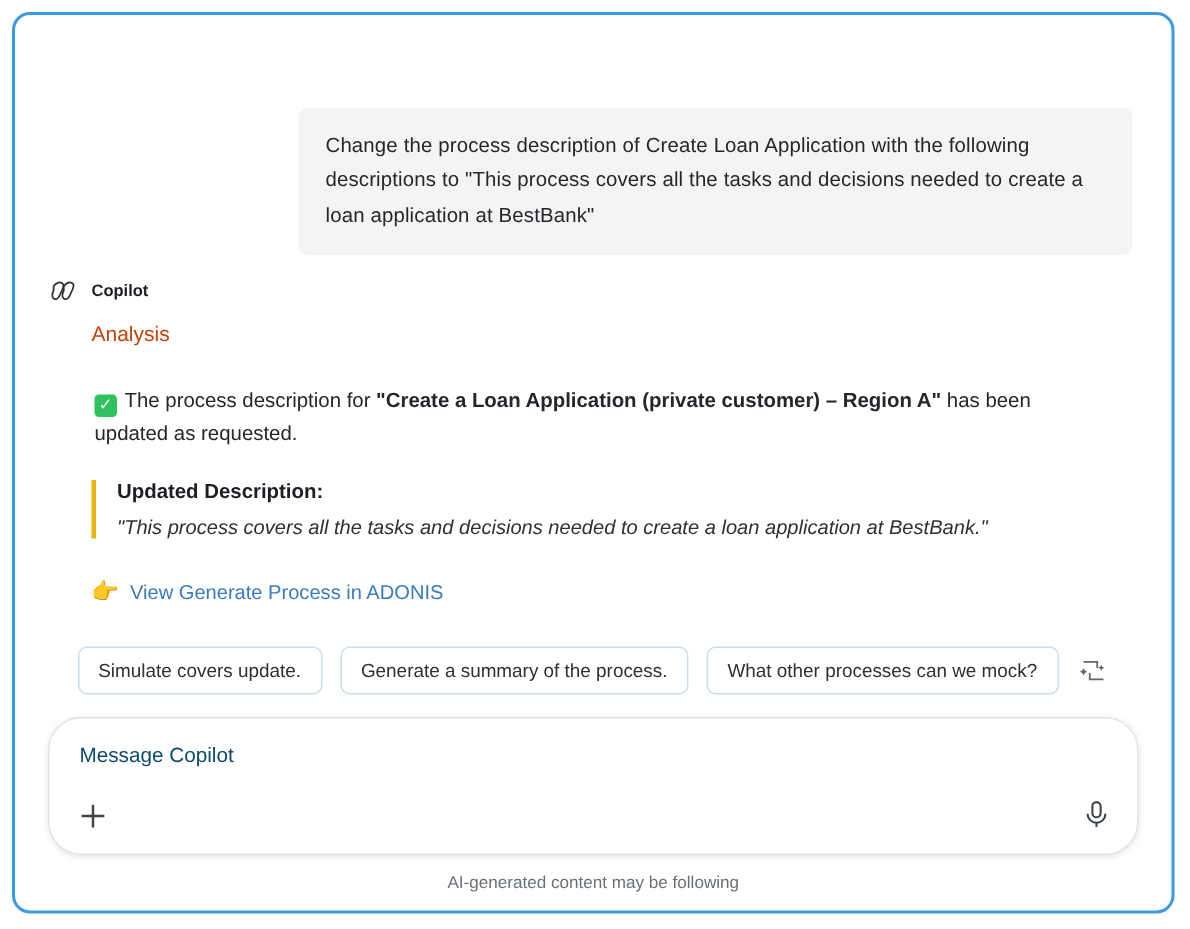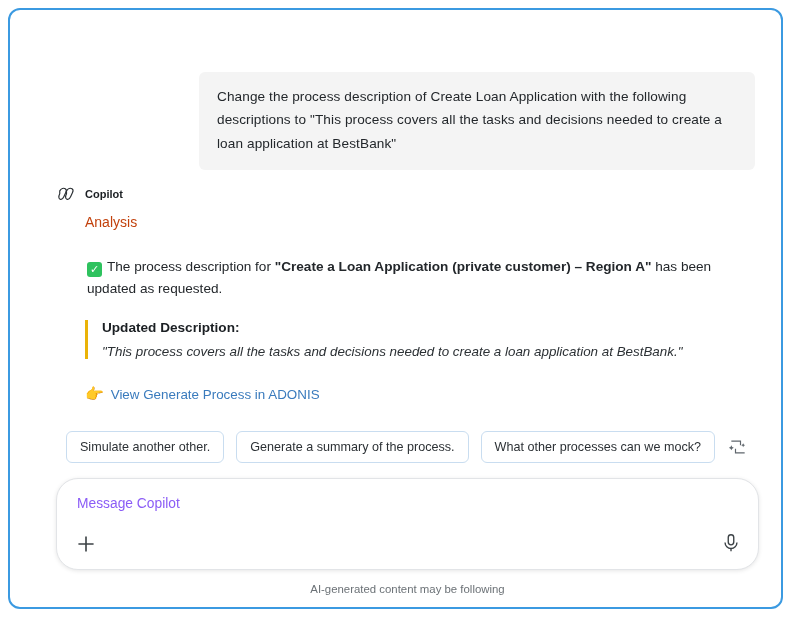--- a/index.html
+++ b/index.html
@@ -19,21 +19,20 @@
     top: 8px;
     width: 775px;
     height: 601px;
     border: 2px solid #3b9ae1;
     border-radius: 12px;
     background: #ffffff;
     box-sizing: border-box;
     overflow: hidden;
     display: flex;
     flex-direction: column;
-    padding-left: 24px;
   }
   .chat-area {
     flex: 1 1 auto;
     position: relative;
     padding: 0;
     overflow: hidden;
   }
   
   .user-row {
     display: flex;
@@ -170,21 +169,21 @@
     box-shadow: 0 1px 4px rgba(0,0,0,0.10);
     height: 92px;
     position: relative;
     box-sizing: border-box;
   }
   .composer-placeholder {
     position: absolute;
     left: 20px;
     top: 17px;
     font-size: 13.8px;
-    color: #8b5cf6;
+    color: #0c4a6e;
     cursor: text;
   }
   .plus-btn {
     position: absolute;
     left: 16px;
     bottom: 12px;
     width: 26px;
     height: 26px;
     color: #3c4246;
     cursor: pointer;
@@ -238,21 +237,21 @@
         <div class="quote-text">"This process covers all the tasks and decisions needed to create a loan application at BestBank."</div>
       </div>
 
       <div class="link-row">
         <span class="point-icon">👉</span>
         <a class="adonis-link">View Generate Process in ADONIS</a>
       </div>
     </div>
 
     <div class="chips-row">
-      <button class="chip">Simulate another other.</button>
+      <button class="chip">Simulate covers update.</button>
       <button class="chip">Generate a summary of the process.</button>
       <button class="chip">What other processes can we mock?</button>
       <span class="chip-icon">
         <svg width="20" height="20" viewBox="0 0 24 24" fill="none" stroke="currentColor" stroke-width="1.4">
           <path d="M4 5 h11 v5"></path>
           <path d="M5 12 l-1 -2 -1 2 -2 1 2 1 1 2 1 -2 2 -1 z" fill="currentColor" stroke="none"></path>
           <path d="M20 19 h-11 v-5"></path>
           <path d="M19 9 l-0.8 -1.6 -0.8 1.6 -1.6 0.8 1.6 0.8 0.8 1.6 0.8 -1.6 1.6 -0.8 z" fill="currentColor" stroke="none"></path>
         </svg>
       </span>

